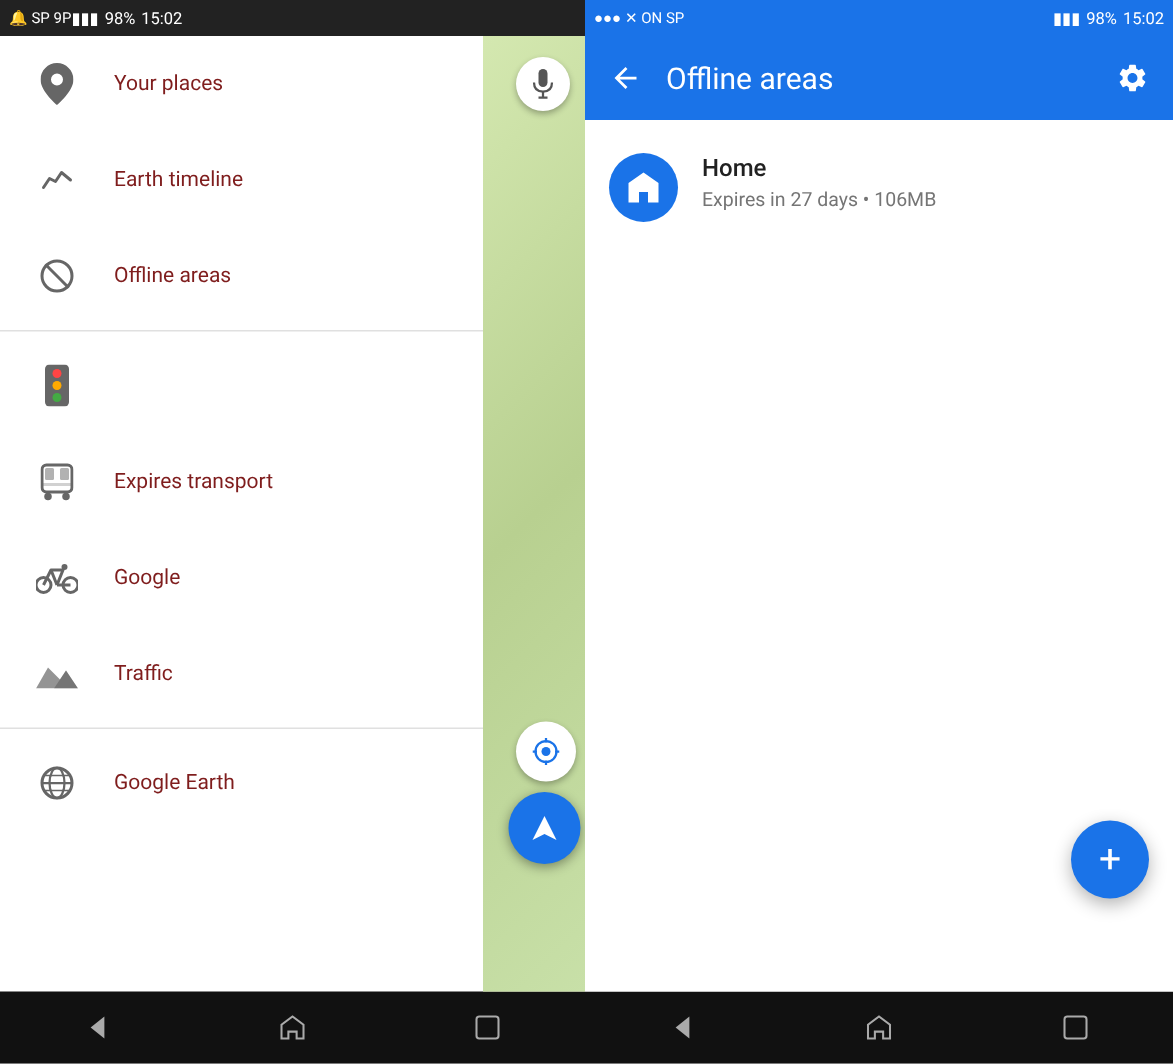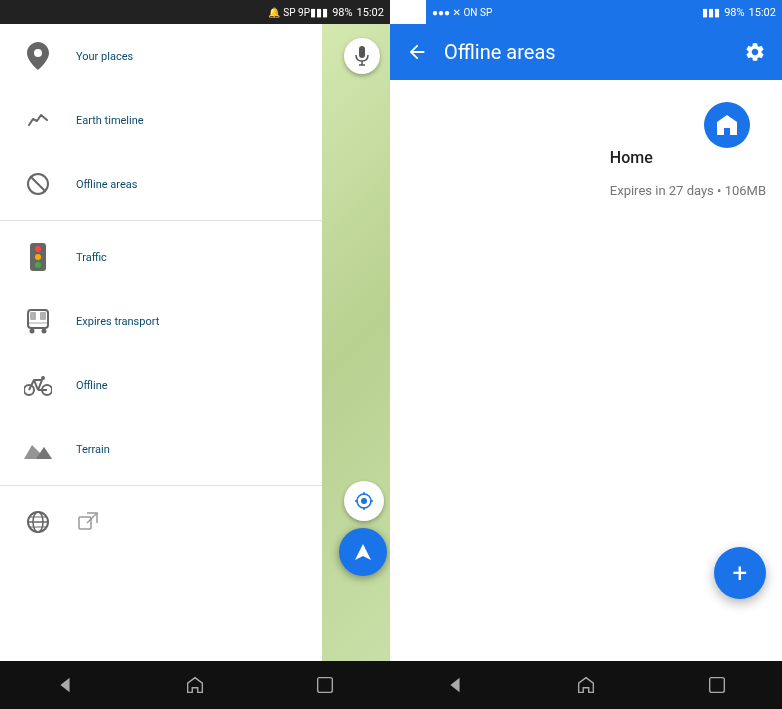--- a/index.html
+++ b/index.html
@@ -13,21 +13,21 @@
       display: flex;
       flex-direction: column;
       position: relative;
     }
 
     .status-bar-left {
       height: 24px;
       background: #222;
       display: flex;
       align-items: center;
-      justify-content: flex-end;
+      justify-content: flex-start;
       padding: 0 6px;
       color: #fff;
       font-size: 11px;
     }
 
     .menu-content {
       flex: 1;
       overflow: hidden;
       display: flex;
       flex-direction: column;
@@ -45,22 +45,22 @@
       width: 36px;
       height: 36px;
       display: flex;
       align-items: center;
       justify-content: center;
       margin-right: 20px;
       flex-shrink: 0;
     }
 
     .menu-item .item-label {
-      font-size: 11px;
-      color: #0c4a6e;
+      font-size: 14px;
+      color: #7f1d1d;
       flex: 1;
     }
 
     .menu-divider {
       height: 1px;
       background: #e0e0e0;
       margin: 4px 0;
     }
 
     .google-earth-arrow {
@@ -151,21 +151,20 @@
 
     .status-bar-right {
       height: 24px;
       background: #1a73e8;
       display: flex;
       align-items: center;
       justify-content: space-between;
       padding: 0 6px;
       color: #fff;
       font-size: 11px;
-      margin-left: 36px;
     }
 
     .toolbar {
       height: 56px;
       background: #1a73e8;
       display: flex;
       align-items: center;
       padding: 0 16px;
       gap: 16px;
     }
@@ -191,24 +190,23 @@
 
     .offline-list {
       flex: 1;
       padding: 8px 0;
       background: #fff;
       overflow-y: auto;
     }
 
     .offline-item {
       display: flex;
-      align-items: flex-end;
+      align-items: flex-start;
       padding: 14px 16px;
       cursor: pointer;
-      flex-direction: column;
     }
 
     .offline-icon {
       width: 46px;
       height: 46px;
       background: #1a73e8;
       border-radius: 50%;
       display: flex;
       align-items: center;
       justify-content: center;
@@ -220,21 +218,21 @@
 
     .offline-item-name {
       font-size: 16px;
       color: #212121;
       font-weight: 500;
     }
 
     .offline-item-sub {
       font-size: 13px;
       color: #757575;
-      margin-top: 16px;
+      margin-top: 5px;
     }
 
     .fab-button {
       position: absolute;
       bottom: 62px;
       right: 16px;
       width: 52px;
       height: 52px;
       background: #1a73e8;
       border-radius: 50%;
@@ -321,21 +319,20 @@
 
     <div class="menu-item">
       <div class="icon-wrap">
         <svg width="20" height="28" viewBox="0 0 20 28">
           <rect x="2" y="0" width="16" height="28" rx="3" fill="#666"></rect>
           <circle cx="10" cy="6" r="3" fill="#f44"></circle>
           <circle cx="10" cy="14" r="3" fill="#fa0"></circle>
           <circle cx="10" cy="22" r="3" fill="#4a4"></circle>
         </svg>
       </div>
-      <span class="item-label">Traffic</span>
     </div>
 
     <div class="menu-item">
       <div class="icon-wrap">
         <svg width="22" height="26" viewBox="0 0 22 26">
           <rect x="1" y="2" width="20" height="18" rx="3" fill="none" stroke="#666" stroke-width="2"></rect>
           <rect x="3" y="4" width="6" height="8" rx="1" fill="#666" opacity="0.5"></rect>
           <rect x="13" y="4" width="6" height="8" rx="1" fill="#666" opacity="0.5"></rect>
           <rect x="1" y="14" width="20" height="2" fill="#666" opacity="0.3"></rect>
           <circle cx="5" cy="23" r="2.5" fill="#666"></circle>
@@ -351,46 +348,47 @@
       <div class="icon-wrap">
         <svg width="28" height="22" viewBox="0 0 28 22">
           <circle cx="5" cy="16" r="5" fill="none" stroke="#666" stroke-width="2"></circle>
           <circle cx="23" cy="16" r="5" fill="none" stroke="#666" stroke-width="2"></circle>
           <path d="M5 16 L10 6 L18 6 L14 16" fill="none" stroke="#666" stroke-width="2" stroke-linejoin="round"></path>
           <path d="M14 16 L23 16" stroke="#666" stroke-width="2"></path>
           <path d="M10 6 L14 16" stroke="#666" stroke-width="2"></path>
           <circle cx="19" cy="4" r="2" fill="#666"></circle>
         </svg>
       </div>
-      <span class="item-label">Offline</span>
+      <span class="item-label">Google</span>
     </div>
 
 
     <div class="menu-item">
       <div class="icon-wrap">
         <svg width="28" height="20" viewBox="0 0 28 20">
           <polygon points="0,20 8,6 16,14 20,8 28,20" fill="#666" opacity="0.7"></polygon>
           <polygon points="12,20 20,8 28,20" fill="#555" opacity="0.5"></polygon>
         </svg>
       </div>
-      <span class="item-label">Terrain</span>
+      <span class="item-label">Traffic</span>
     </div>
 
     <div class="menu-divider"></div>
 
     <div class="menu-item">
       <div class="icon-wrap">
         <svg width="24" height="24" viewBox="0 0 24 24">
           <circle cx="12" cy="12" r="10" fill="none" stroke="#666" stroke-width="2"></circle>
           <ellipse cx="12" cy="12" rx="5" ry="10" fill="none" stroke="#666" stroke-width="1.5"></ellipse>
           <line x1="2" y1="12" x2="22" y2="12" stroke="#666" stroke-width="1.5"></line>
           <line x1="4" y1="7" x2="20" y2="7" stroke="#666" stroke-width="1"></line>
           <line x1="4" y1="17" x2="20" y2="17" stroke="#666" stroke-width="1"></line>
         </svg>
       </div>
+      <span class="item-label">Google Earth</span>
       <div class="google-earth-arrow">
         <svg width="20" height="20" viewBox="0 0 20 20">
           <rect x="1" y="5" width="12" height="12" rx="1" fill="none" stroke="#999" stroke-width="1.5"></rect>
           <polyline points="9,1 19,1 19,11" fill="none" stroke="#999" stroke-width="1.5"></polyline>
           <line x1="19" y1="1" x2="9" y2="11" stroke="#999" stroke-width="1.5"></line>
         </svg>
       </div>
     </div>
 
   </div>

